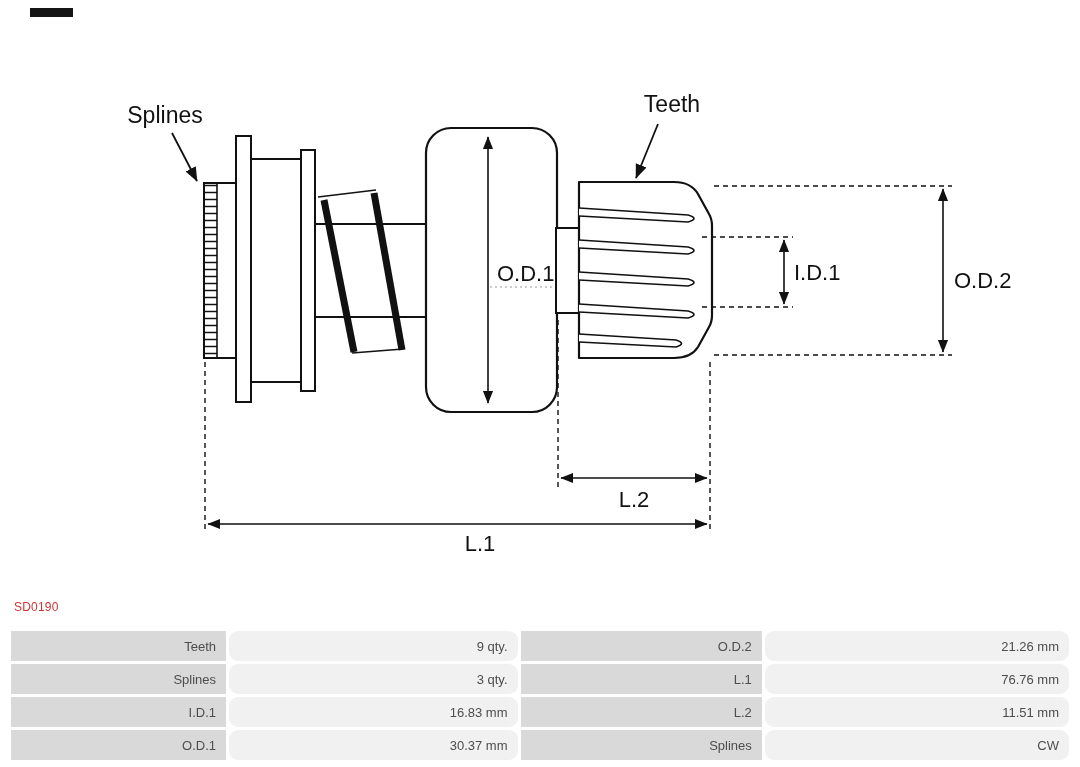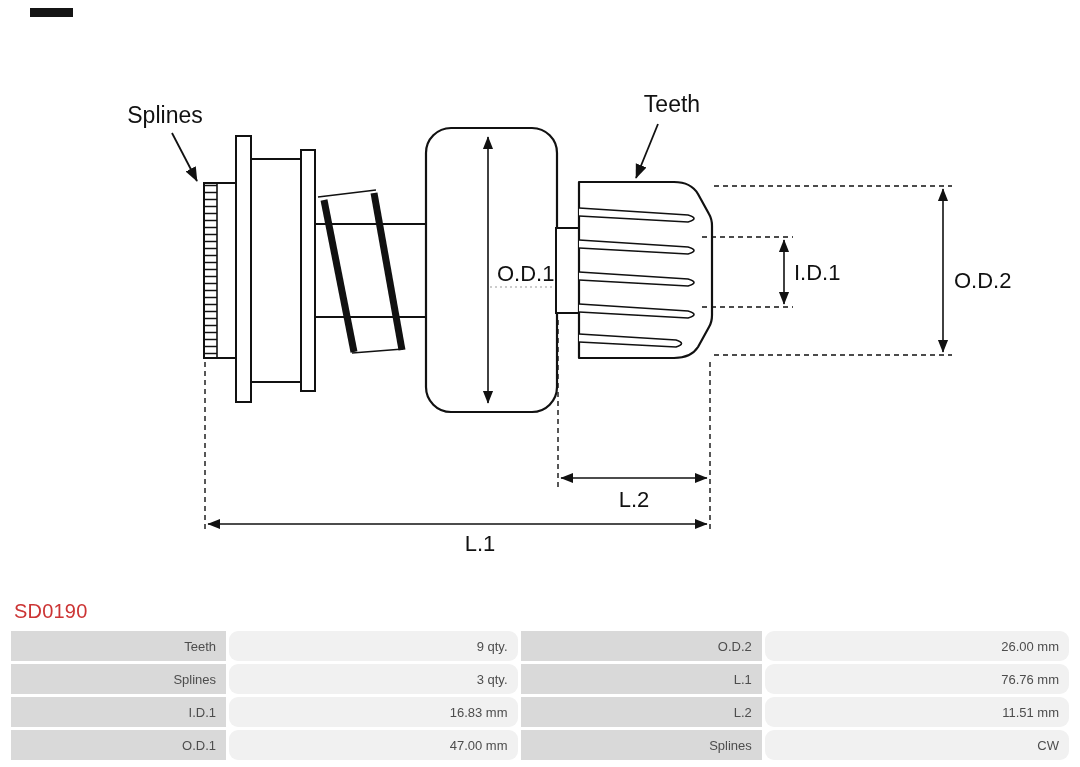--- a/index.html
+++ b/index.html
@@ -20,21 +20,21 @@
 
   svg.diagram text {
     font-family: "Liberation Sans", sans-serif;
     fill: #111; stroke: none;
   }
   .callout-label { font-size: 23px; }
   .dim-label { font-size: 22px; }
 
   .part-number {
     position: absolute; left: 14px; top: 600px;
-    font-size: 20px; letter-spacing: 0.2px;
+    font-size: 12px; letter-spacing: 0.2px;
     color: var(--accent, #cc3434);
   }
 
   table.specs {
     position: absolute; left: 8px; top: 628px;
     width: 1064px; table-layout: fixed;
     border-collapse: separate; border-spacing: 3px;
     font-size: 13px; color: var(--table-text, #4d4d4d);
   }
   table.specs td {
@@ -144,36 +144,36 @@
       <col style="width:20.5%">
         <col style="width:27.5%">
         <col style="width:23%">
         <col style="width:29%">
     </colgroup>
     <tbody>
       <tr>
         <td class="lab">Teeth</td>
         <td class="val">9 qty.</td>
         <td class="lab">O.D.2</td>
-        <td class="val">26.00 mm</td>
+        <td class="val">21.26 mm</td>
       </tr>
       <tr>
         <td class="lab">Splines</td>
         <td class="val">3 qty.</td>
         <td class="lab">L.1</td>
         <td class="val">76.76 mm</td>
       </tr>
       <tr>
         <td class="lab">I.D.1</td>
         <td class="val">16.83 mm</td>
         <td class="lab">L.2</td>
         <td class="val">11.51 mm</td>
       </tr>
       <tr>
         <td class="lab">O.D.1</td>
-        <td class="val">47.00 mm</td>
+        <td class="val">30.37 mm</td>
         <td class="lab">Splines</td>
         <td class="val">CW</td>
       </tr>
     </tbody>
   </table>
 
 </div>
 
 </body></html>

